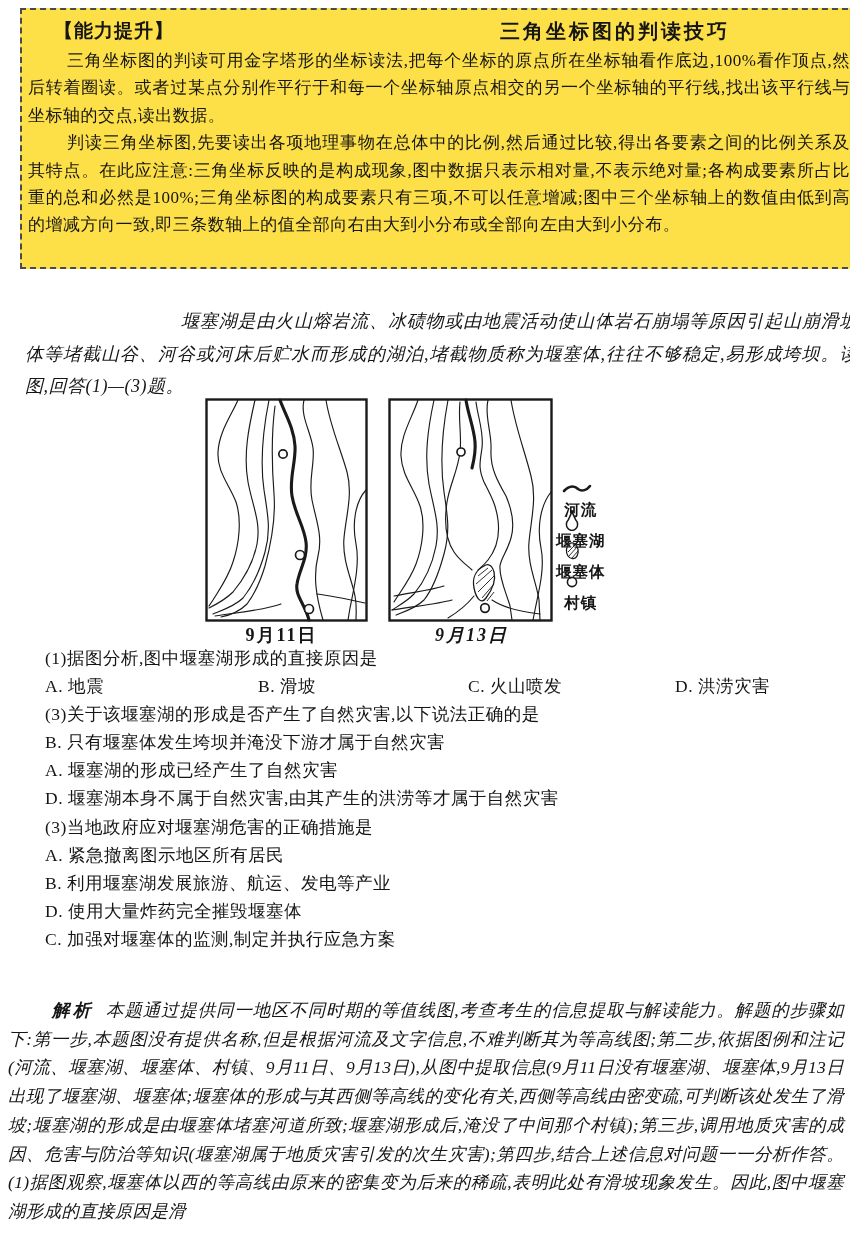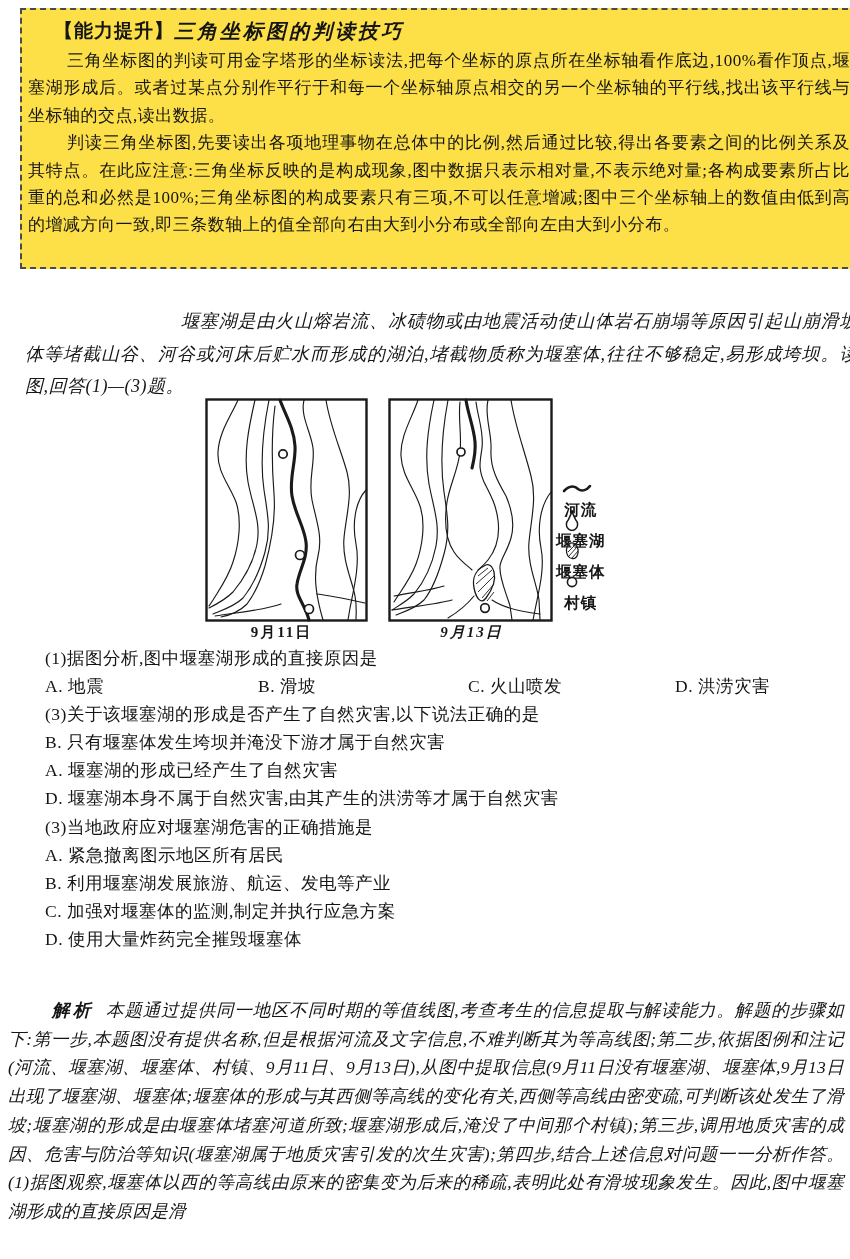--- a/index.html
+++ b/index.html
@@ -7,35 +7,35 @@
     width:850px;height:1259px;position:relative;overflow:hidden;
     color:#151515;font-family:"Liberation Serif", serif;
   }
   
   .tip-box{
     position:absolute;left:20px;top:8px;width:822px;height:252px;
     border:2px dashed #4a4a4a;padding:5px 6px 0 6px;background:#fde047;
   }
   .tip-head{display:flex;align-items:center;height:32px;}
   .tip-label{font-weight:bold;font-size:19px;margin-left:26px;letter-spacing:1px;white-space:nowrap;}
-  .tip-title{flex:1;text-align:left;font-weight:bold;font-style:italic;font-size:20px;letter-spacing:3px;margin-right:120px;}
+  .tip-title{flex:1;text-align:right;font-weight:bold;font-size:20px;letter-spacing:3px;margin-right:120px;}
   .tip-para{margin:0;font-size:17px;line-height:27.4px;text-align:justify;text-indent:2.3em;letter-spacing:0.5px;}
   
   .intro{
     position:absolute;left:9px;top:289px;width:833px;margin:16px;
     font-size:18px;line-height:32.5px;font-style:italic;text-align:justify;
     text-indent:156px;letter-spacing:0.5px;
   }
   
   .figure{position:absolute;left:0;top:398px;width:850px;height:246px;}
   .map{position:absolute;top:0;}
   .map-left{left:205px;}
   .map-right{left:388px;}
   .map-caption{position:absolute;top:225px;width:163px;text-align:center;
-    font-size:15px;font-weight:bold;letter-spacing:2px;}
+    font-size:18px;font-weight:bold;letter-spacing:2px;}
   .cap-left{left:200px;}
   .cap-right{left:390px;font-style:italic;}
   .legend{position:absolute;left:556px;top:80px;}
   .legend-item{display:flex;align-items:center;height:31px;flex-direction:column;}
   .legend-icon{width:30px;height:22px;margin-right:7px;flex:none;}
   .legend-label{font-size:15.5px;font-weight:bold;letter-spacing:1px;white-space:nowrap;}
   svg .ln{fill:none;stroke:#1a1a1a;stroke-width:1.15;stroke-linecap:round;}
   svg .river{fill:none;stroke:#1a1a1a;stroke-width:3.1;stroke-linecap:round;}
   svg .vlg{fill:#fff;stroke:#1a1a1a;stroke-width:1.7;}
   svg .blob{fill:#fff;stroke:#1a1a1a;stroke-width:1.3;}
@@ -60,21 +60,21 @@
   .analysis b{letter-spacing:3px;margin-right:12px;}
 </style>
 </head>
 <body>
 
 <div class="tip-box">
   <div class="tip-head">
     <span class="tip-label">【能力提升】</span>
     <span class="tip-title">三角坐标图的判读技巧</span>
   </div>
-  <p class="tip-para">三角坐标图的判读可用金字塔形的坐标读法,把每个坐标的原点所在坐标轴看作底边,100%看作顶点,堰塞湖形成后。或者过某点分别作平行于和每一个坐标轴原点相交的另一个坐标轴的平行线,找出该平行线与坐标轴的交点,读出数据。</p>
+  <p class="tip-para">三角坐标图的判读可用金字塔形的坐标读法,把每个坐标的原点所在坐标轴看作底边,100%看作顶点,然后转着圈读。或者过某点分别作平行于和每一个坐标轴原点相交的另一个坐标轴的平行线,找出该平行线与坐标轴的交点,读出数据。</p>
   <p class="tip-para">判读三角坐标图,先要读出各项地理事物在总体中的比例,然后通过比较,得出各要素之间的比例关系及其特点。在此应注意:三角坐标反映的是构成现象,图中数据只表示相对量,不表示绝对量;各构成要素所占比重的总和必然是100%;三角坐标图的构成要素只有三项,不可以任意增减;图中三个坐标轴上的数值由低到高的增减方向一致,即三条数轴上的值全部向右由大到小分布或全部向左由大到小分布。</p>
 </div>
 
 <p class="intro">堰塞湖是由火山熔岩流、冰碛物或由地震活动使山体岩石崩塌等原因引起山崩滑坡体等堵截山谷、河谷或河床后贮水而形成的湖泊,堵截物质称为堰塞体,往往不够稳定,易形成垮坝。读图,回答(1)—(3)题。</p>
 
 <div class="figure">
 
   <svg class="map map-left" width="163" height="224" viewBox="0 0 163 224">
     <rect class="frame" x="1.5" y="1.5" width="160" height="221"></rect>
     <g>
@@ -162,17 +162,17 @@
   <div class="q-line opt-row">
     <span class="opt-a">A. 地震</span><span class="opt-b">B. 滑坡</span><span class="opt-c">C. 火山喷发</span><span class="opt-d">D. 洪涝灾害</span>
   </div>
   <div class="q-line">(3)关于该堰塞湖的形成是否产生了自然灾害,以下说法正确的是</div>
   <div class="q-line">B. 只有堰塞体发生垮坝并淹没下游才属于自然灾害</div>
   <div class="q-line">A. 堰塞湖的形成已经产生了自然灾害</div>
   <div class="q-line">D. 堰塞湖本身不属于自然灾害,由其产生的洪涝等才属于自然灾害</div>
   <div class="q-line">(3)当地政府应对堰塞湖危害的正确措施是</div>
   <div class="q-line">A. 紧急撤离图示地区所有居民</div>
   <div class="q-line">B. 利用堰塞湖发展旅游、航运、发电等产业</div>
+  <div class="q-line">D. 使用大量炸药完全摧毁堰塞体</div>
   <div class="q-line">C. 加强对堰塞体的监测,制定并执行应急方案</div>
-  <div class="q-line">D. 使用大量炸药完全摧毁堰塞体</div>
 </div>
 
 <p class="analysis"><b>解析</b><span>本题通过提供同一地区不同时期的等值线图,考查考生的信息提取与解读能力。解题的步骤如下:第一步,本题图没有提供名称,但是根据河流及文字信息,不难判断其为等高线图;第二步,依据图例和注记(河流、堰塞湖、堰塞体、村镇、9月11日、9月13日),从图中提取信息(9月11日没有堰塞湖、堰塞体,9月13日出现了堰塞湖、堰塞体;堰塞体的形成与其西侧等高线的变化有关,西侧等高线由密变疏,可判断该处发生了滑坡;堰塞湖的形成是由堰塞体堵塞河道所致;堰塞湖形成后,淹没了中间那个村镇);第三步,调用地质灾害的成因、危害与防治等知识(堰塞湖属于地质灾害引发的次生灾害);第四步,结合上述信息对问题一一分析作答。(1)据图观察,堰塞体以西的等高线由原来的密集变为后来的稀疏,表明此处有滑坡现象发生。因此,图中堰塞湖形成的直接原因是滑</span></p>
 
 </body></html>

